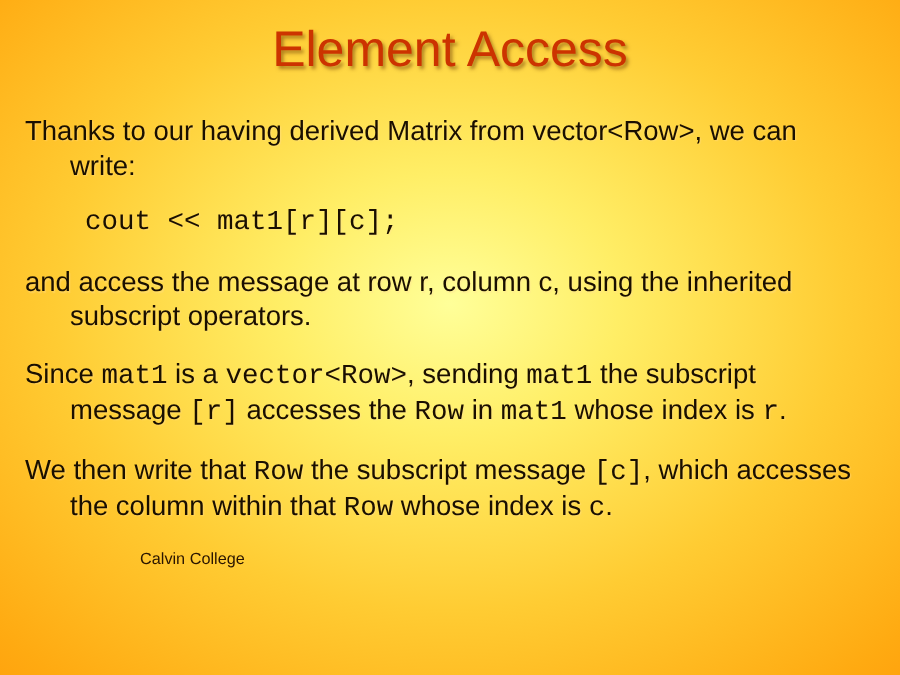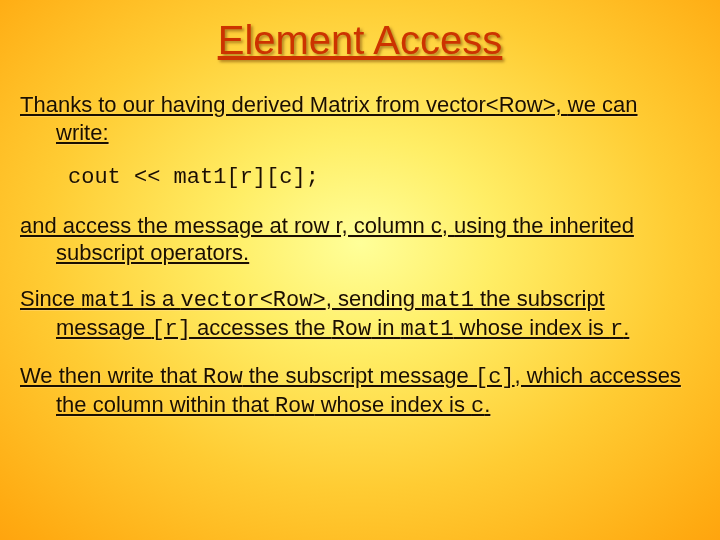--- a/index.html
+++ b/index.html
@@ -27,32 +27,30 @@
     height: 540px;
   }
   .title {
     text-align: center;
     font-size: 40px;
     font-weight: 400;
     color: #cc3300;
     text-shadow: 2px 2px 3px rgba(100,50,0,0.5);
     margin: 0 0 28px 0;
     font-family: "Trebuchet MS", "Lucida Sans", sans-serif;
-    text-decoration: underline;
   }
   .body {
     font-size: 22px;
     line-height: 1.25;
   }
   .para {
     margin: 0 12px 18px 0;
     padding-left: 36px;
     text-indent: -36px;
     text-shadow: 1px 1px 1px rgba(255,220,150,0.4);
-    text-decoration: underline;
   }
   .codeblock {
     font-family: "Courier New", monospace;
     font-size: 22px;
     margin: 0 0 20px 48px;
     padding: 0;
     text-shadow: 1px 1px 1px rgba(255,220,150,0.4);
   }
   .mono {
     font-family: "Courier New", monospace;
@@ -84,15 +82,16 @@
     </p>
 
     <p class="para">
       <span>Since </span><span class="mono">mat1</span><span> is a </span><span class="mono">vector&lt;Row&gt;</span><span>, sending </span><span class="mono">mat1</span><span> the subscript message </span><span class="mono">[r]</span><span> accesses the </span><span class="mono">Row</span><span> in </span><span class="mono">mat1</span><span> whose index is </span><span class="mono">r</span><span>.</span>
     </p>
 
     <p class="para">
       <span>We then write that </span><span class="mono">Row</span><span> the subscript message </span><span class="mono">[c]</span><span>, which accesses the column within that </span><span class="mono">Row</span><span> whose index is </span><span class="mono">c</span><span>.</span>
     </p>
 
+    <div class="footer">Calvin College</div>
 
   </div>
 </div>
 
 </body></html>

